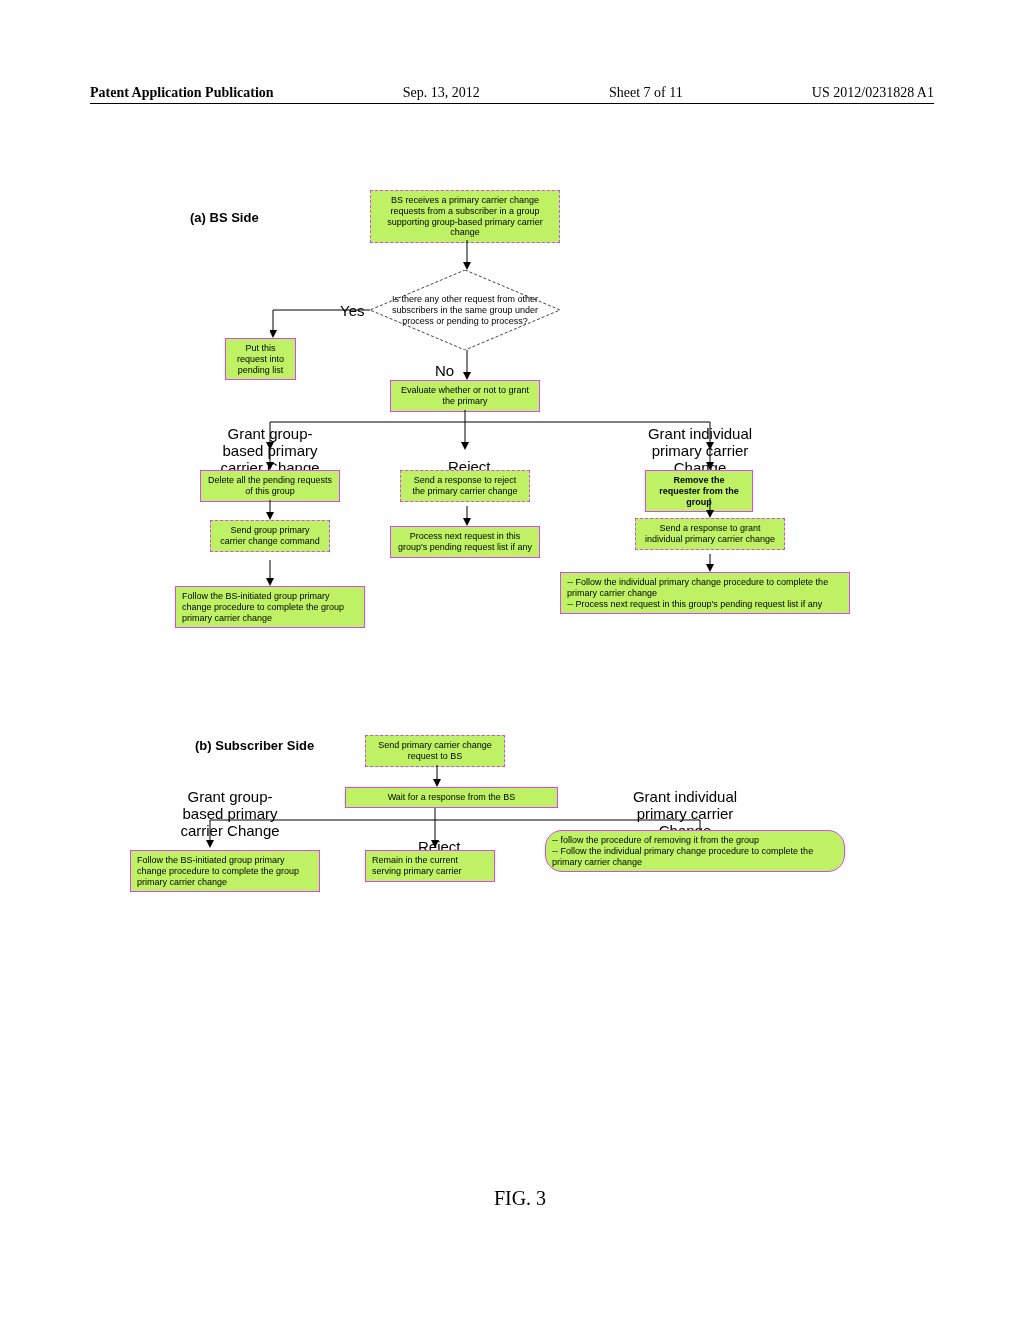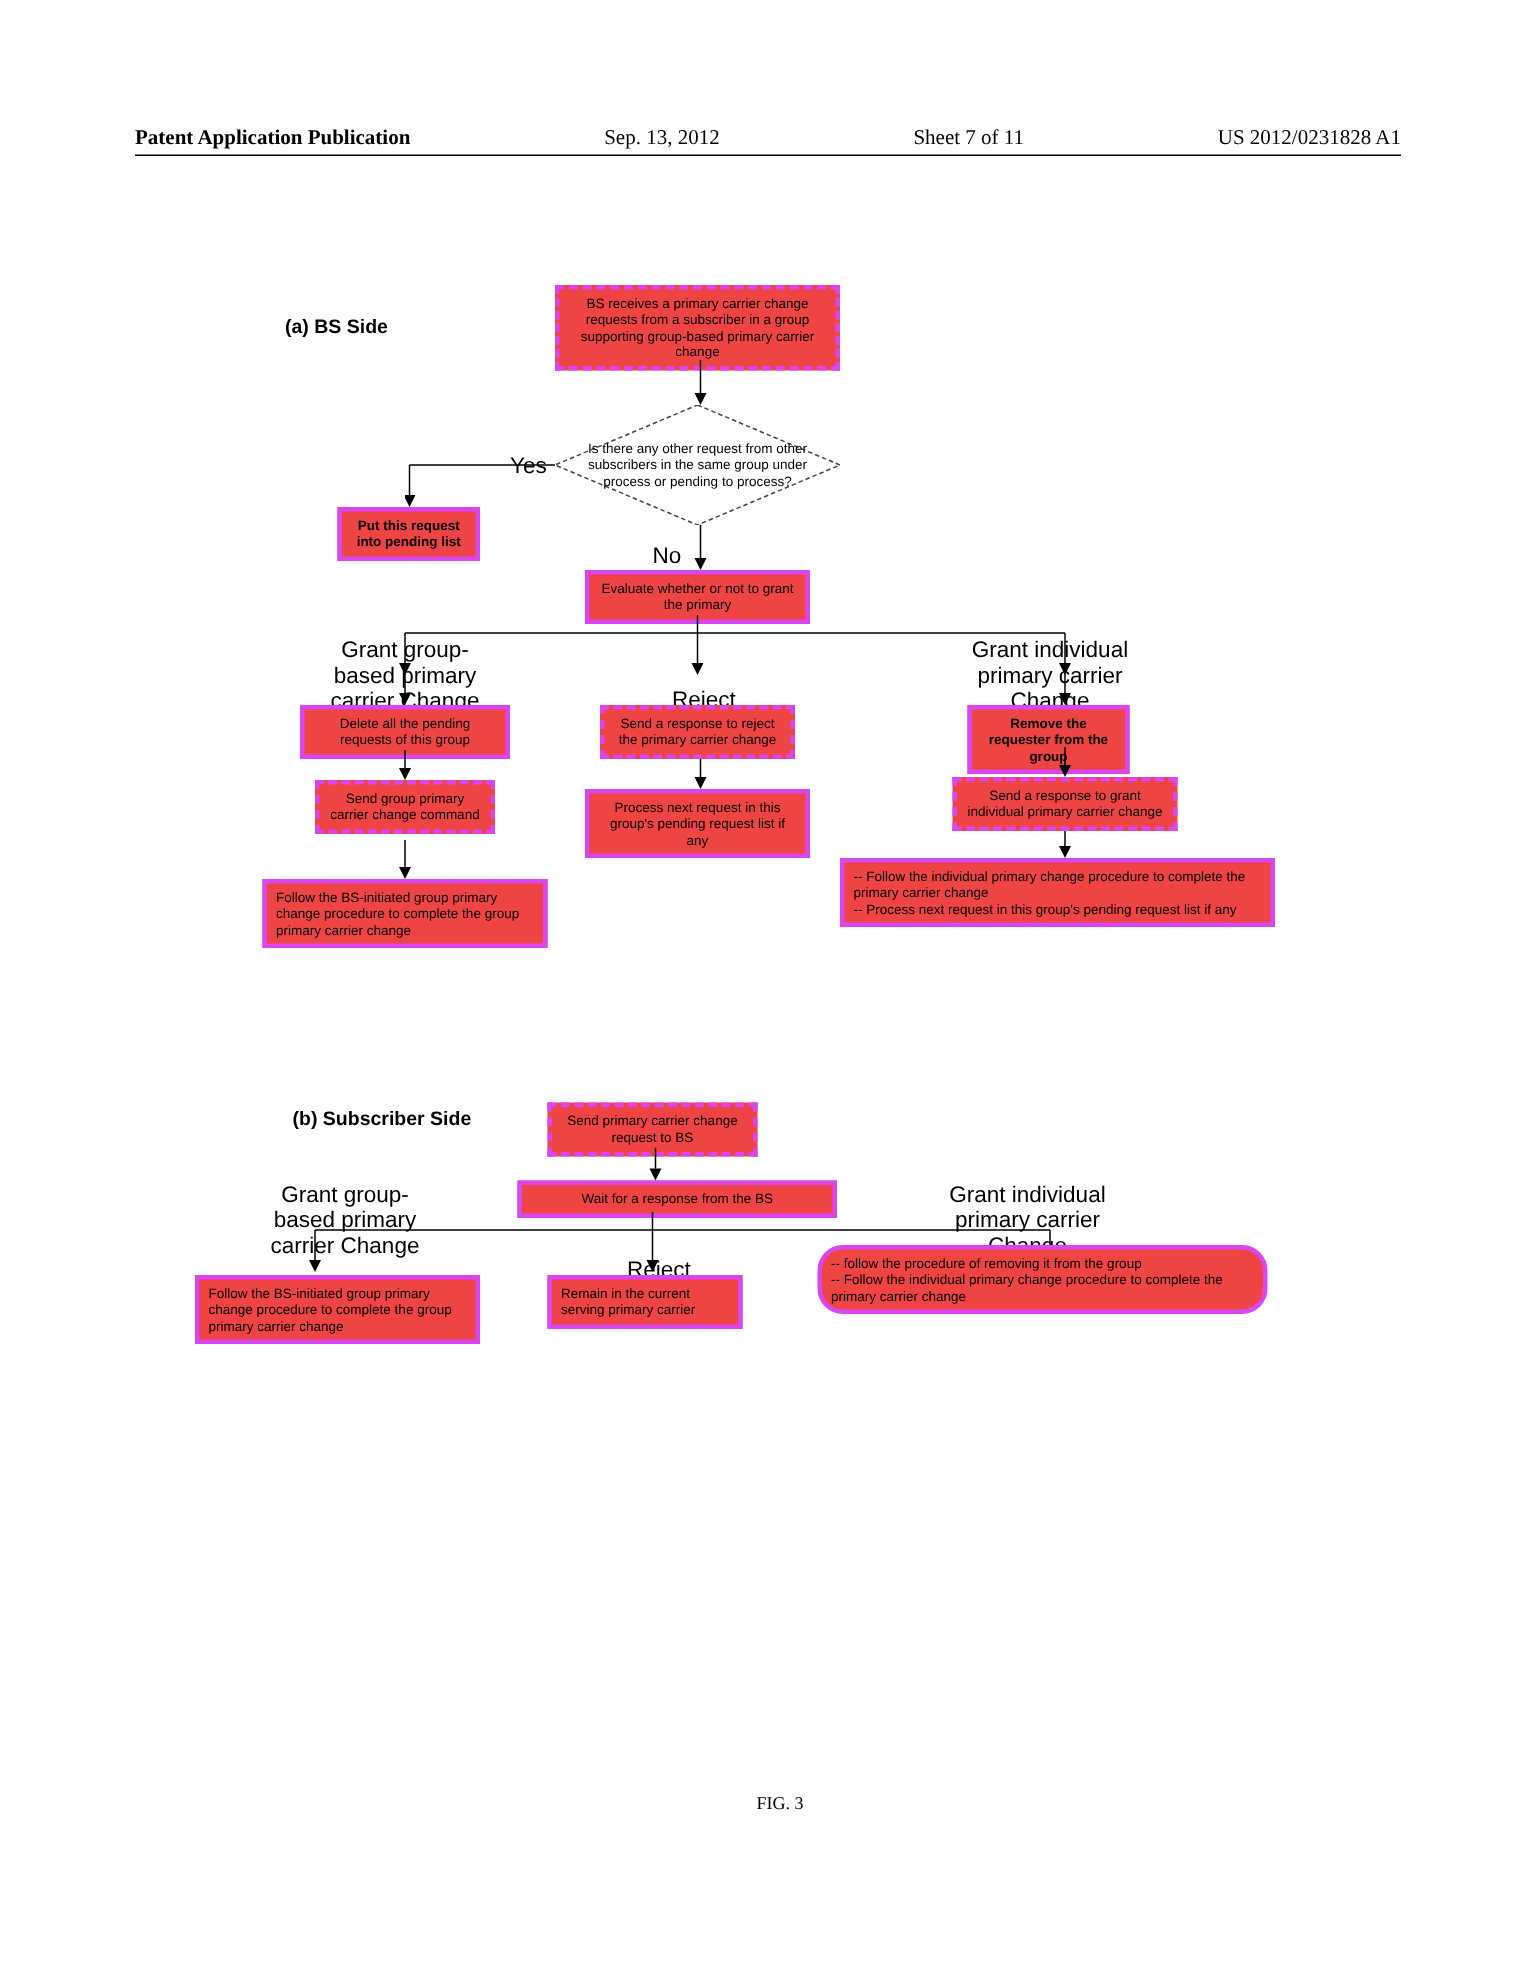--- a/index.html
+++ b/index.html
@@ -29,26 +29,26 @@
     left: 90px;
     right: 90px;
   }
   .section-label {
     font-weight: bold;
     font-size: 13px;
     position: absolute;
   }
   .box {
     position: absolute;
-    border: 3px solid #d946ef;
+    border: 1px solid #d946ef;
     font-size: 9px;
     text-align: center;
     padding: 4px 6px;
     line-height: 1.2;
-    background: #ef4444;
+    background: #bef264;
   }
   .box-dotted { border-style: dashed; }
   .diamond {
     position: absolute;
     font-size: 9px;
     text-align: center;
     line-height: 1.2;
   }
   .diamond svg { position: absolute; top:0; left:0; }
   .diamond-text {
@@ -60,21 +60,21 @@
   .edge-label {
     position: absolute;
     font-size: 15px;
   }
   .arrow { position: absolute; }
   .fig-caption {
     position: absolute;
     bottom: 110px;
     left: 0; right: 0;
     text-align: center;
-    font-size: 12px;
+    font-size: 20px;
     font-family: "Times New Roman", serif;
     padding-left: 16px;
   }
 </style>
 </head>
 <body>
 
 <div class="header">
   <span class="header-left">Patent Application Publication</span>
   <span>Sep. 13, 2012</span>
@@ -100,21 +100,21 @@
     <div class="diamond-text">Is there any other request from other subscribers in the same group under process or pending to process?</div>
   </div>
 
   <div class="edge-label" style="top:112px; left:250px;">Yes</div>
   <svg class="arrow" style="top:118px; left:180px;" width="100" height="30">
       <line x1="100" y1="2" x2="3" y2="2" stroke="#000"></line>
       <line x1="3" y1="2" x2="3" y2="22" stroke="#000"></line>
       <polygon points="-1,22 7,22 3,30" fill="#000"></polygon>
     </svg>
 
-  <div class="box" style="top:148px; left:135px; width:95px;font-weight:bold;">Put this request into pending list</div>
+  <div class="box" style="top:148px; left:135px; width:71px;">Put this request into pending list</div>
 
   <div class="edge-label" style="top:172px; left:345px;">No</div>
   <svg class="arrow" style="top:160px; left:372px;" width="10" height="30">
       <line x1="5" y1="0" x2="5" y2="22" stroke="#000"></line>
       <polygon points="1,22 9,22 5,30" fill="#000"></polygon>
     </svg>
 
   <div class="box" style="top:190px; left:300px; width:150px;">Evaluate whether or not to grant the primary</div>
 
   <svg class="arrow" style="top:220px; left:120px;" width="560" height="40">

